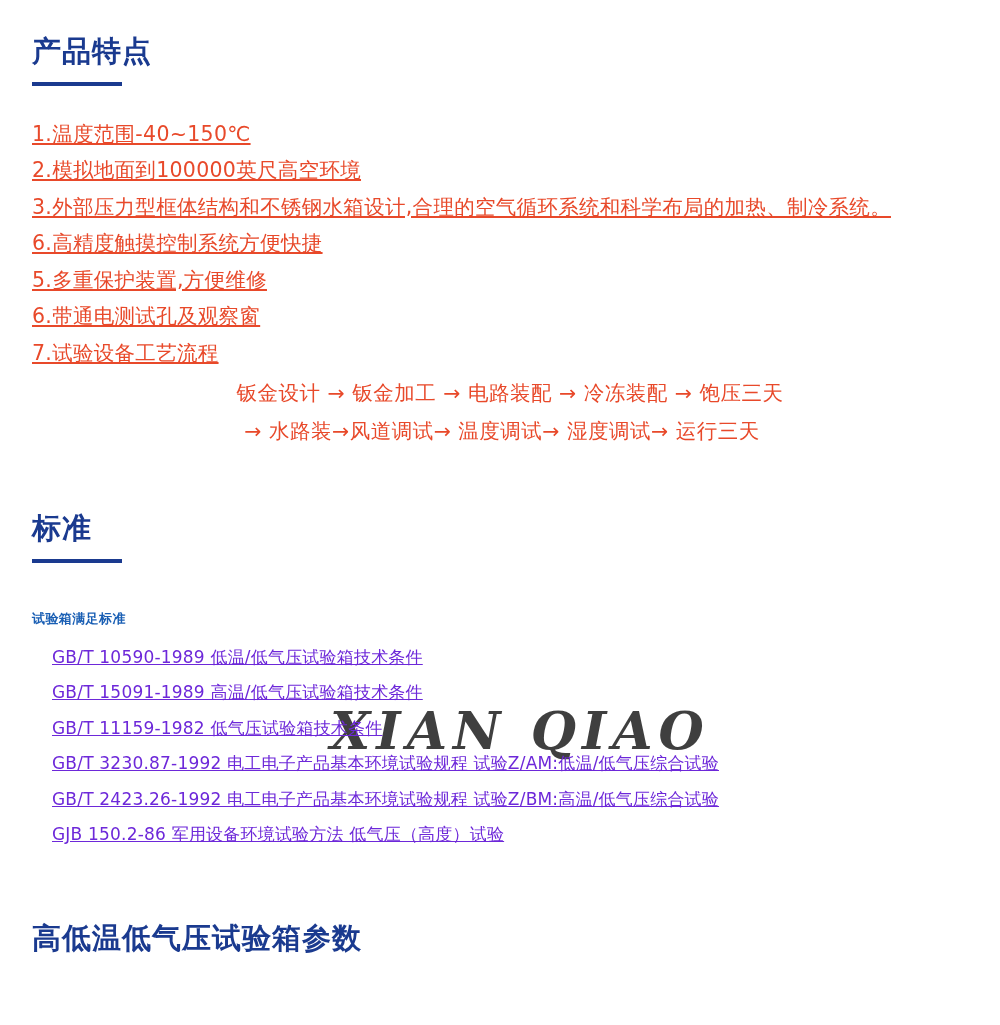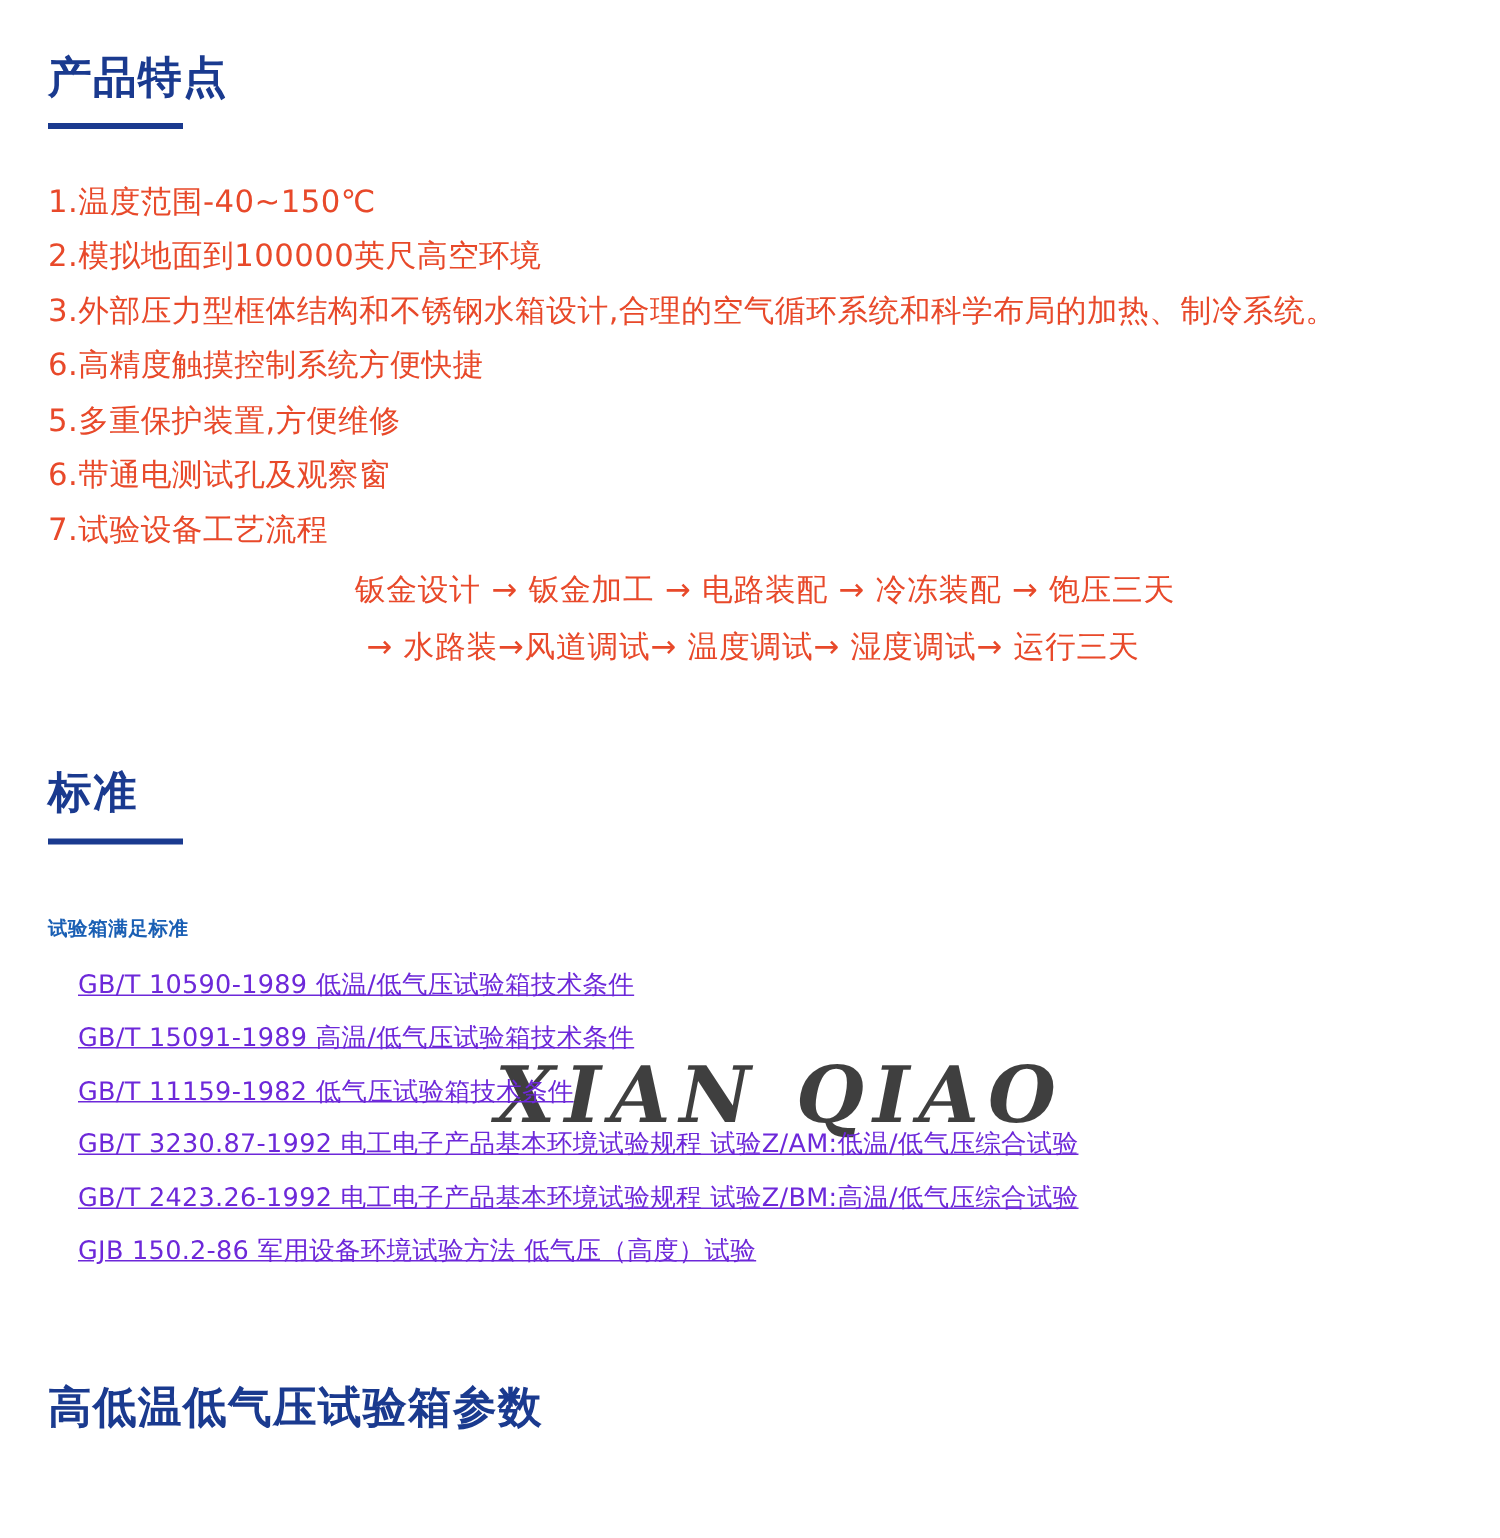--- a/index.html
+++ b/index.html
@@ -67,21 +67,21 @@
   .feature-list {
     margin: 0;
     padding: 0;
     list-style: none;
     color: #e8492a;
     font-size: 20.5px;
     line-height: 1.78;
     letter-spacing: 0.3px;
     margin-top: 30px;
   }
-  .feature-list li { margin: 0; }
+  .feature-list li { margin: 0; text-decoration: underline; }
 
   
   .flow {
     color: #e8492a;
     font-size: 20.5px;
     line-height: 1.85;
     text-align: center;
     letter-spacing: 0.5px;
     margin-top: 4px;
   }

